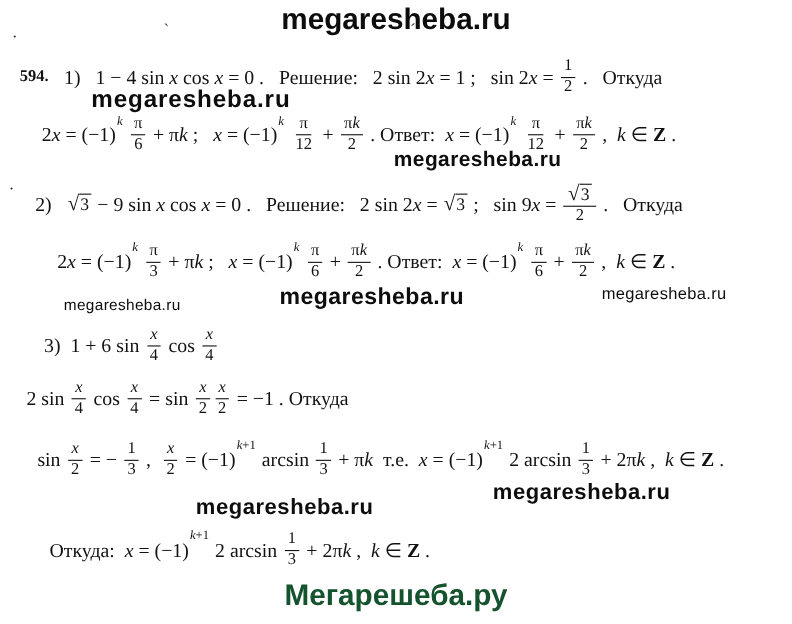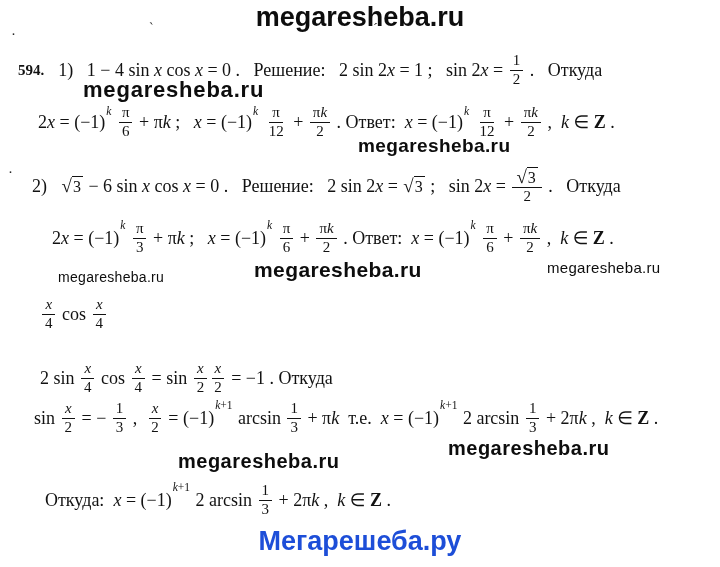--- a/index.html
+++ b/index.html
@@ -3,21 +3,21 @@
 <meta charset="utf-8">
 <style>
   html,body{margin:0;padding:0;background:#fff;}
   .page{position:relative;width:720px;height:567px;background:#fff;overflow:hidden;
         font-family:"Liberation Serif",serif;color:#121212;}
 
   
   .header{position:absolute;top:2px;left:0;right:0;text-align:center;
           font-family:"Liberation Sans",sans-serif;font-weight:bold;font-size:27px;color:#0d0d0d;}
   .footer{position:absolute;top:526px;left:0;right:0;text-align:center;
-          font-family:"Liberation Sans",sans-serif;font-weight:bold;font-size:27px;color:#1d4ed8;}
+          font-family:"Liberation Sans",sans-serif;font-weight:bold;font-size:27px;color:#14532d;}
 
   
   .art{position:absolute;font-size:15px;color:#2a2a2a;}
   .art1{left:11px;top:26px;}
   .art2{left:148px;top:20px;transform:rotate(8deg);}
   .art3{left:373px;top:20px;}
   .art4{left:8px;top:164px;}
 
   
   .wm{position:absolute;font-family:"Liberation Sans",sans-serif;color:#0d0d0d;z-index:3;white-space:nowrap;}
@@ -43,21 +43,21 @@
   .num .t,.den .t{white-space:pre;}
   .sqrt{display:inline-flex;align-items:flex-start;margin:0 1px;}
   .rad{font-size:19px;line-height:1;}
   .radc{border-top:1.4px solid #121212;padding:1px 2px 0 1px;font-size:16px;line-height:1.1;display:inline-flex;}
 
   .l-p1a{top:44px;left:18px;height:52px;}
   .l-p1b{top:100px;left:38px;height:44px;}
   .l-p2a{top:158px;left:32px;height:56px;}
   .l-p2b{top:214px;left:52px;height:48px;}
   .l-p3a{top:290px;left:40px;height:48px;}
-  .l-p3b{top:338px;left:40px;height:48px;margin-top:16px;}
+  .l-p3b{top:338px;left:24px;height:48px;}
   .l-p3c{top:394px;left:34px;height:48px;}
   .l-p4{top:476px;left:45px;height:48px;}
 </style>
 </head>
 <body>
 
 <div class="page">
 
   <div class="header">megaresheba.ru</div>
 
@@ -152,34 +152,34 @@
       <span class="t"> .</span>
     </div>
   <div class="mline l-p2a">
       <span class="t">2)   </span>
       <span class="sqrt">
         <span class="rad">√</span>
         <span class="radc">
           <span class="t">3</span>
         </span>
       </span>
-      <span class="t"> − 6 sin </span>
+      <span class="t"> − 9 sin </span>
       <span class="var">x</span>
       <span class="t"> cos </span>
       <span class="var">x</span>
       <span class="t"> = 0 .   Решение:   2 sin 2</span>
       <span class="var">x</span>
       <span class="t"> = </span>
       <span class="sqrt">
         <span class="rad">√</span>
         <span class="radc">
           <span class="t">3</span>
         </span>
       </span>
-      <span class="t"> ;   sin 2</span>
+      <span class="t"> ;   sin 9</span>
       <span class="var">x</span>
       <span class="t"> = </span>
       <span class="frac">
         <span class="num">
           <span class="sqrt">
             <span class="rad">√</span>
             <span class="radc">
               <span class="t">3</span>
             </span>
           </span>
@@ -258,20 +258,21 @@
           <span class="t">2</span>
         </span>
       </span>
       <span class="t"> ,  </span>
       <span class="var">k</span>
       <span class="t"> ∈ </span>
       <span class="bz">Z</span>
       <span class="t"> .</span>
     </div>
   <div class="mline l-p3a">
+      <span class="t">3)  1 + 6 sin </span>
       <span class="frac">
         <span class="num">
           <span class="var">x</span>
         </span>
         <span class="den">
           <span class="t">4</span>
         </span>
       </span>
       <span class="t"> cos </span>
       <span class="frac">

